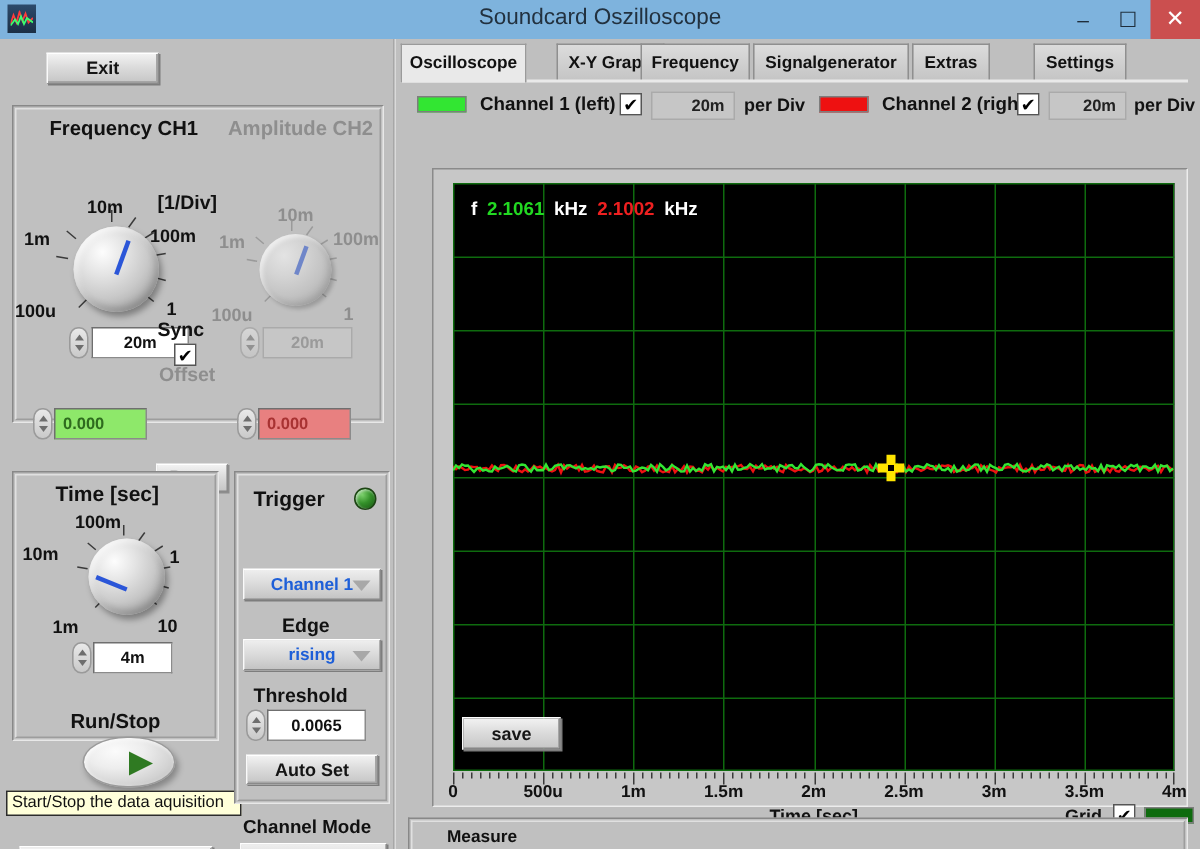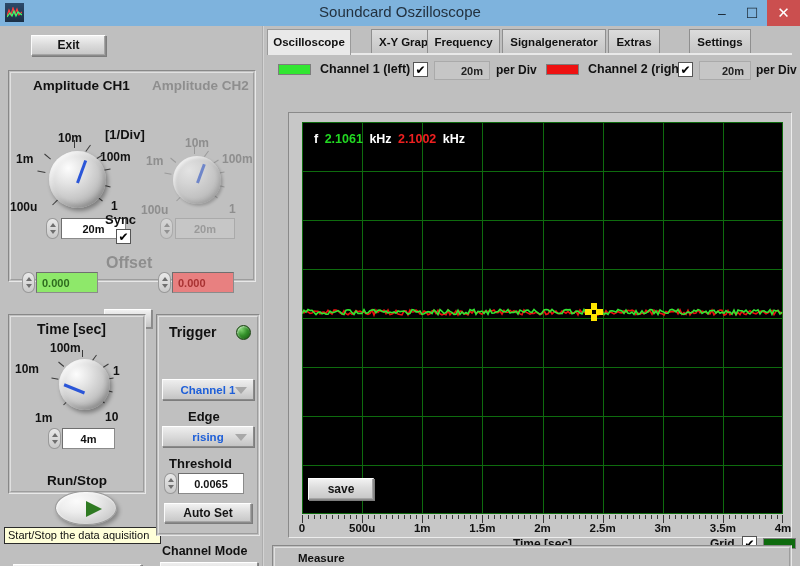--- a/index.html
+++ b/index.html
@@ -279,21 +279,21 @@
       <div class="tab" style="left:235px;width:104px;">Signalgenerator</div>
       <div class="tab" style="left:341px;width:52px;">Extras</div>
       <div class="tab" style="left:395px;width:62px;margin-left:27px;">Settings</div>
     </div>
     <div class="tabs-underline"></div>
 
     <div class="group" id="amp-panel">
       <div class="group-in"></div>
     </div>
 
-    <div class="lbl" style="left:33px;top:52px;font-size:13.5px;">Amplitude CH1</div>
+    <div class="lbl" style="left:33px;top:52px;font-size:13.5px;">Frequency CH1</div>
     <div class="lbl dim" style="left:152px;top:52px;font-size:13.5px;">Amplitude CH2</div>
     <div class="lbl" style="left:105px;top:101px;font-size:13px;">[1/Div]</div>
 
     <div class="lbl" style="left:16px;top:126px;">1m</div>
     <div class="lbl" style="left:58px;top:105px;">10m</div>
     <div class="lbl" style="left:100px;top:124px;">100m</div>
     <div class="lbl" style="left:10px;top:174px;">100u</div>
     <div class="lbl" style="left:111px;top:173px;">1</div>
 
     <div class="knob-wrap" style="left:42px;top:123px;width:64px;height:64px;">
@@ -334,21 +334,21 @@
       <div class="tick dim" style="left:-4px;top:19px;height:7px;transform:rotate(-80deg);transform-origin:top center;"></div>
       <div class="tick dim" style="left:2px;top:4px;height:7px;transform:rotate(-50deg);transform-origin:top center;"></div>
     </div>
     <div class="knob dim" style="left:173px;top:130px;width:48px;height:48px;">
       <div class="knob-ptr dim" style="left:23px;top:7px;width:3px;height:20px;transform:rotate(20deg);transform-origin:bottom center;"></div>
     </div>
 
     <div class="spin dim" style="left:160px;top:192px;"></div>
     <div class="numfield dim" style="left:175px;top:192px;width:60px;height:21px;">20m</div>
 
-    <div class="lbl dim" style="left:106px;top:228px;font-size:16px;">Offset</div>
+    <div class="lbl dim" style="left:106px;top:216px;font-size:13px;">Offset</div>
     <div class="spin" style="left:22px;top:246px;"></div>
     <div class="numfield green" style="left:36px;top:246px;width:62px;height:21px;">0.000</div>
     <div class="lv-btn flat reset-btn">Reset</div>
     <div class="spin" style="left:158px;top:246px;"></div>
     <div class="numfield red" style="left:172px;top:246px;width:62px;height:21px;">0.000</div>
 
     <div class="group" id="time-panel">
       <div class="group-in"></div>
     </div>
 

